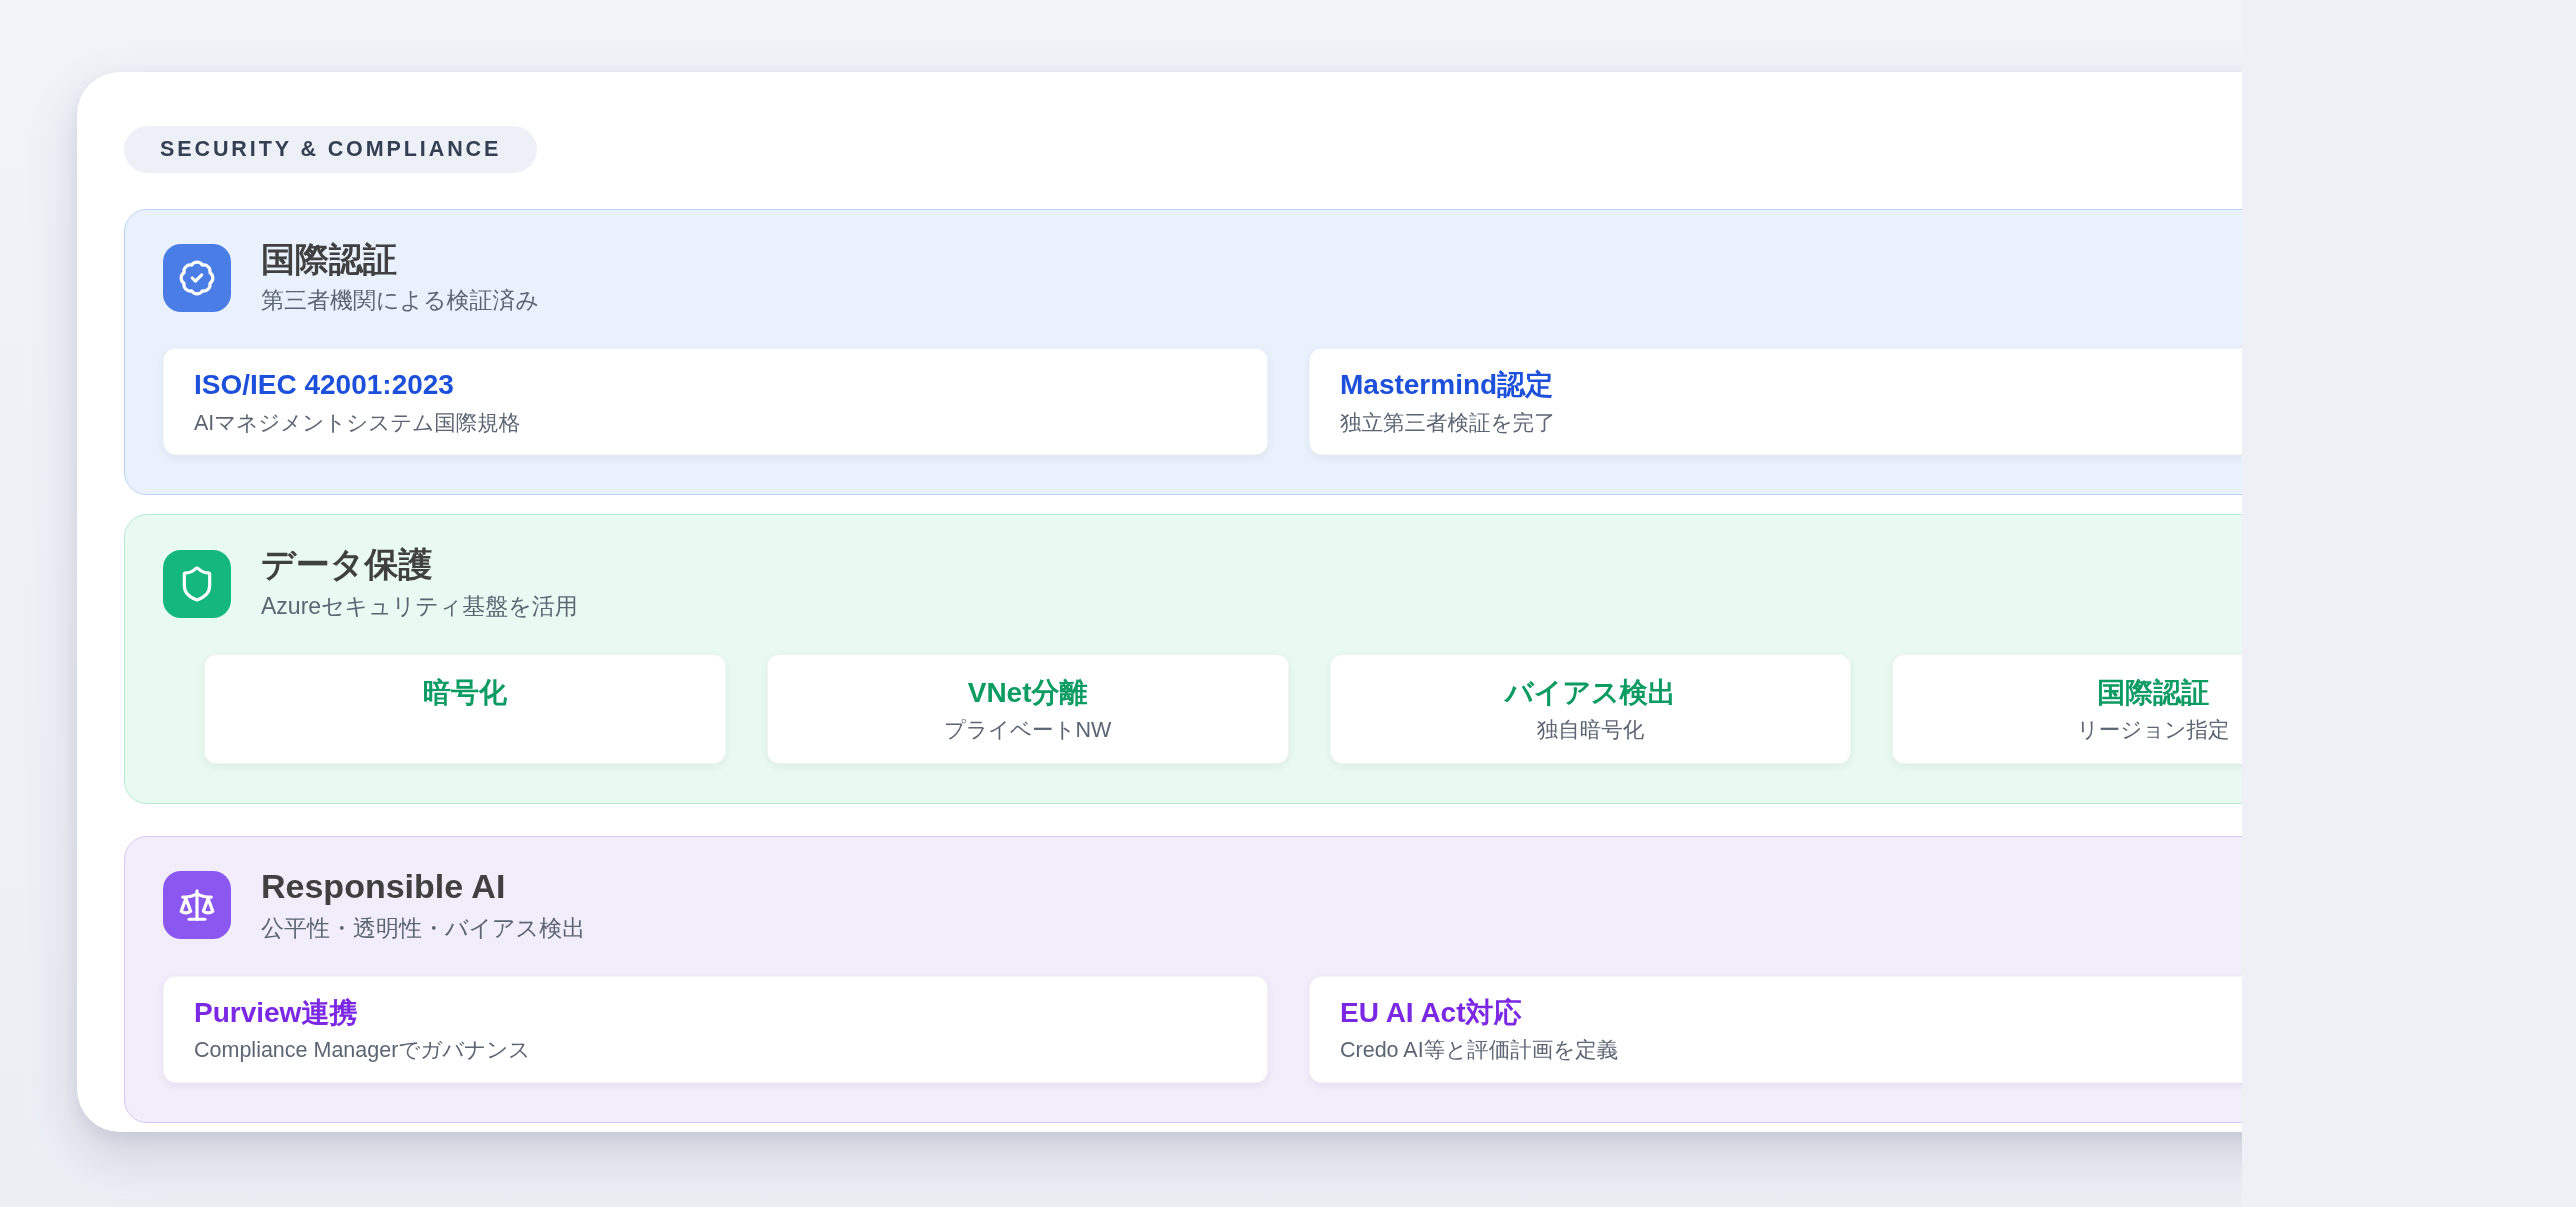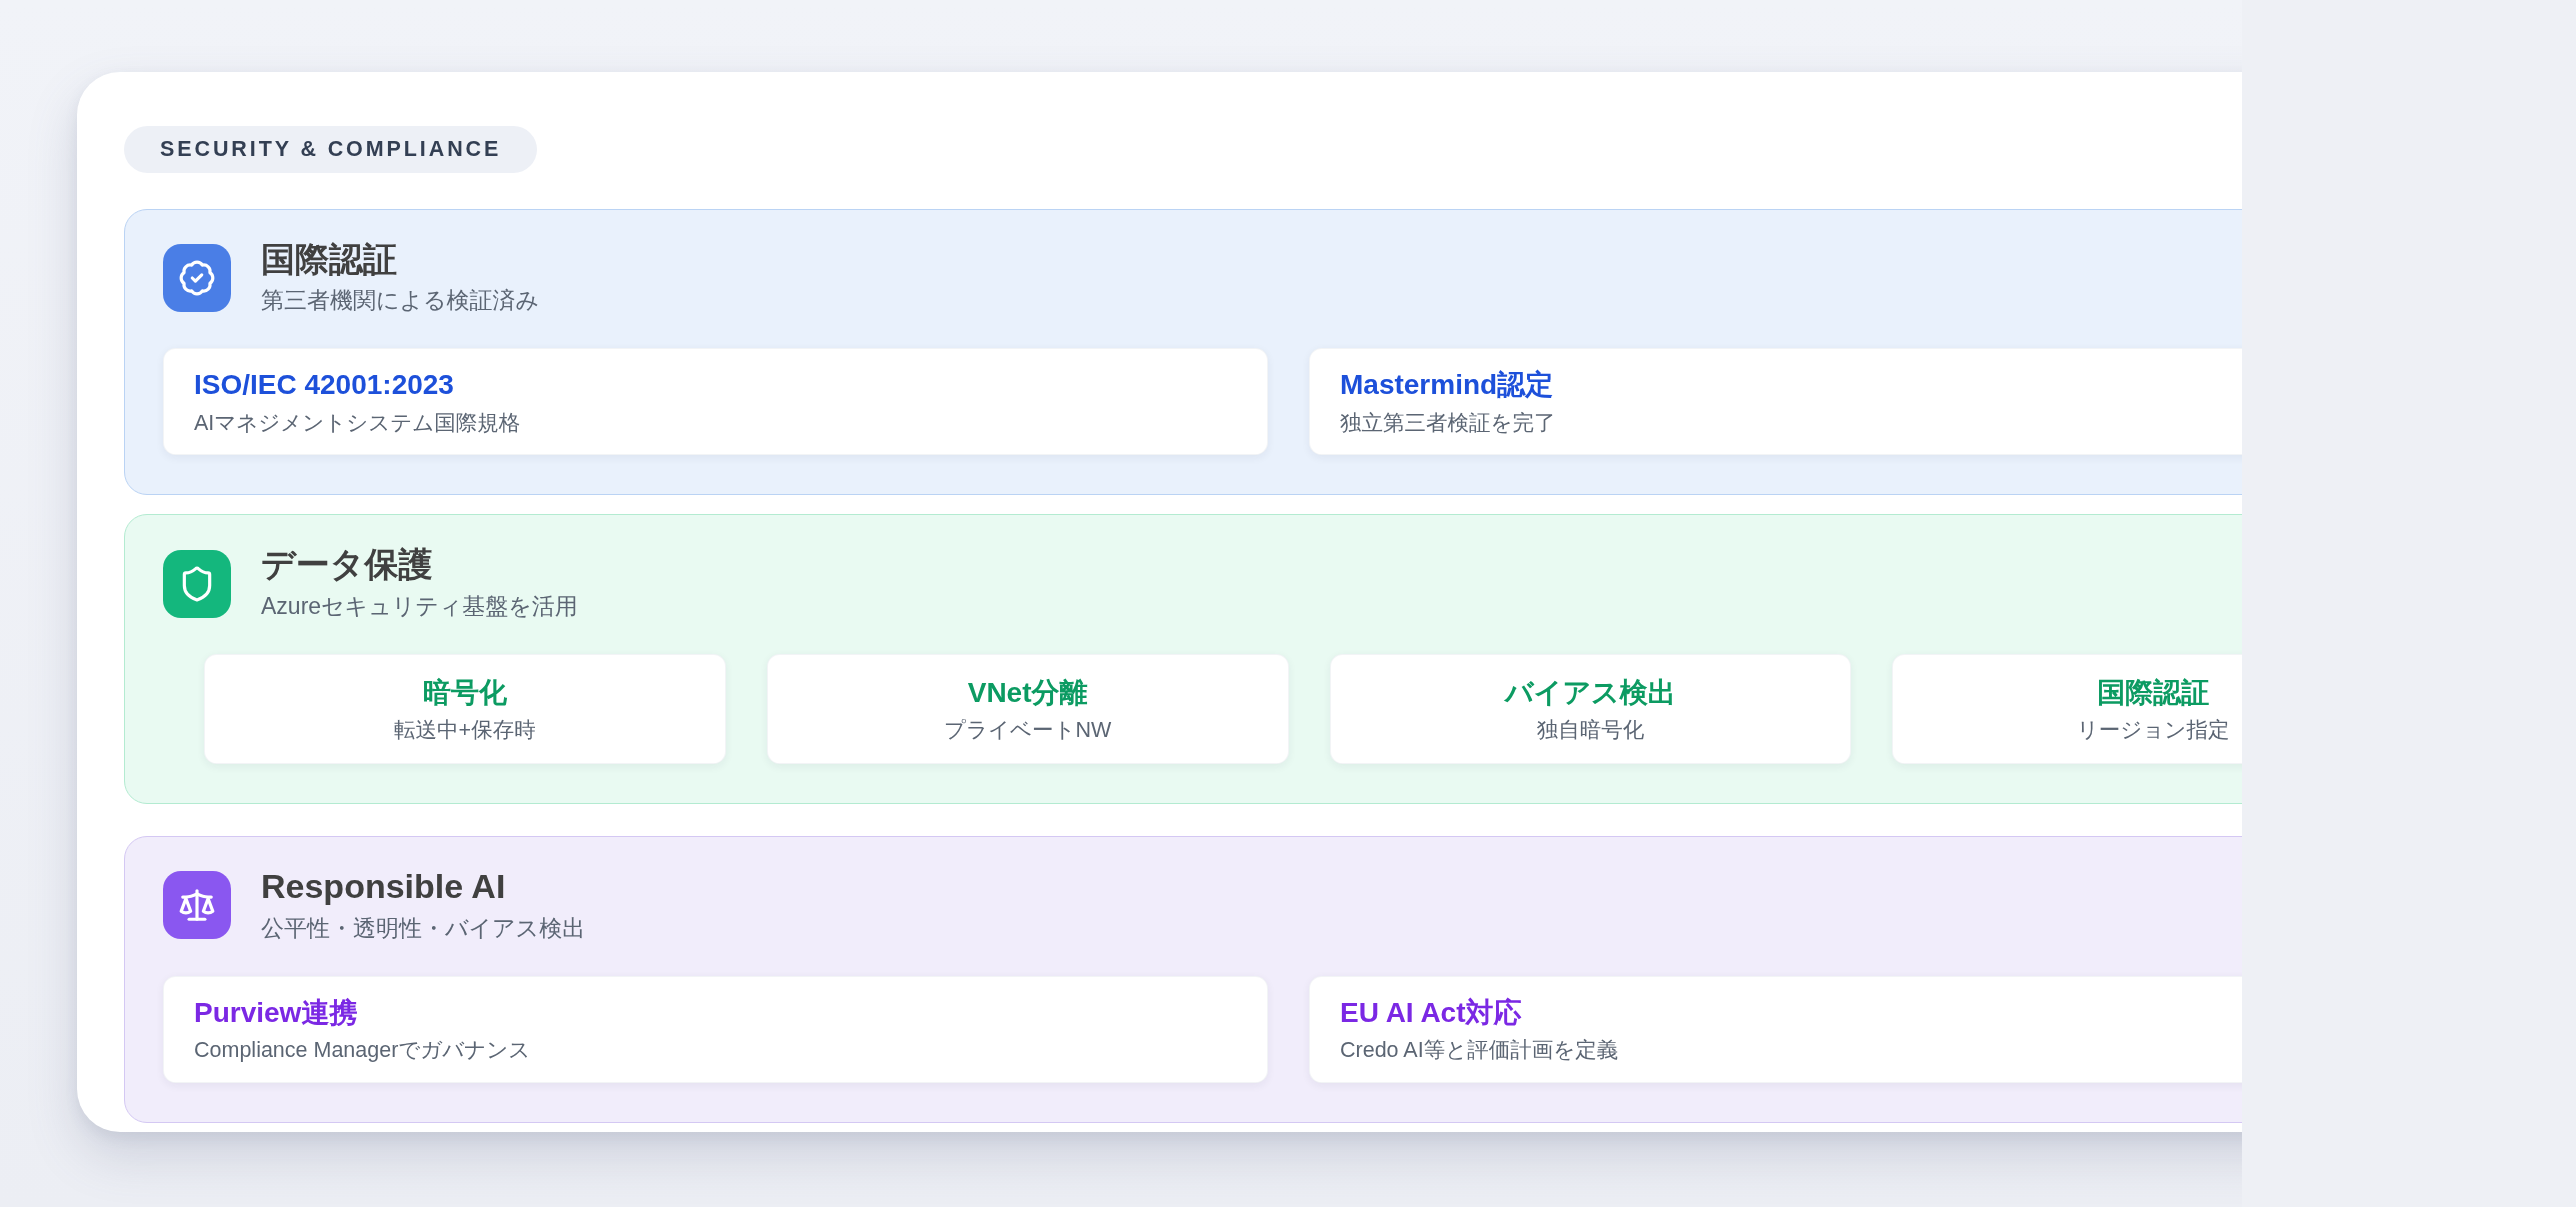--- a/index.html
+++ b/index.html
@@ -107,21 +107,20 @@
           </svg>
         </div>
         <div>
           <div class="sec-title">データ保護</div>
           <div class="sec-sub">Azureセキュリティ基盤を活用</div>
         </div>
       </div>
       <div class="cards cols4 centered">
         <div class="card">
           <div class="c-title">暗号化</div>
-          <div class="c-sub">転送中+保存時</div>
         </div>
         <div class="card">
           <div class="c-title">VNet分離</div>
           <div class="c-sub">プライベートNW</div>
         </div>
         <div class="card">
           <div class="c-title">バイアス検出</div>
           <div class="c-sub">独自暗号化</div>
         </div>
         <div class="card">

